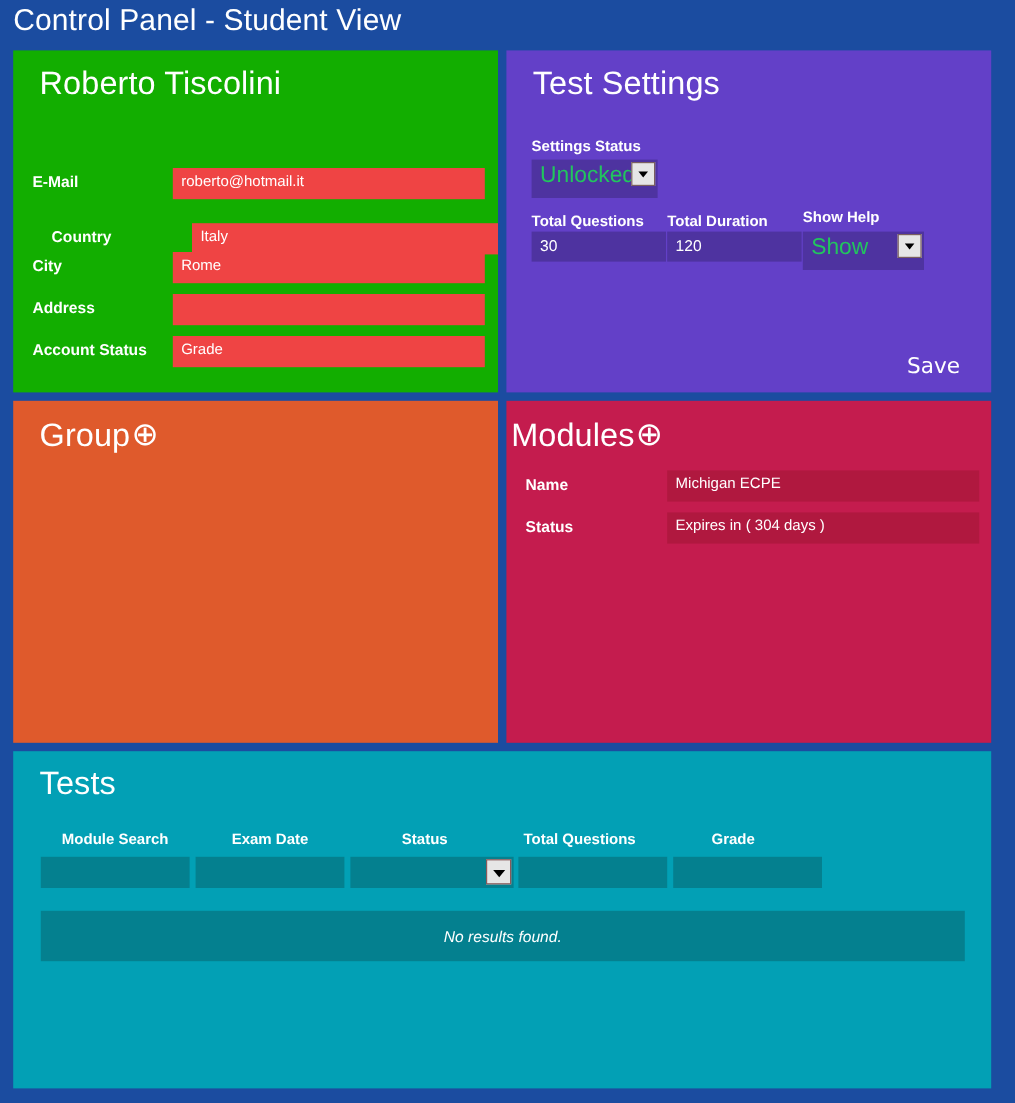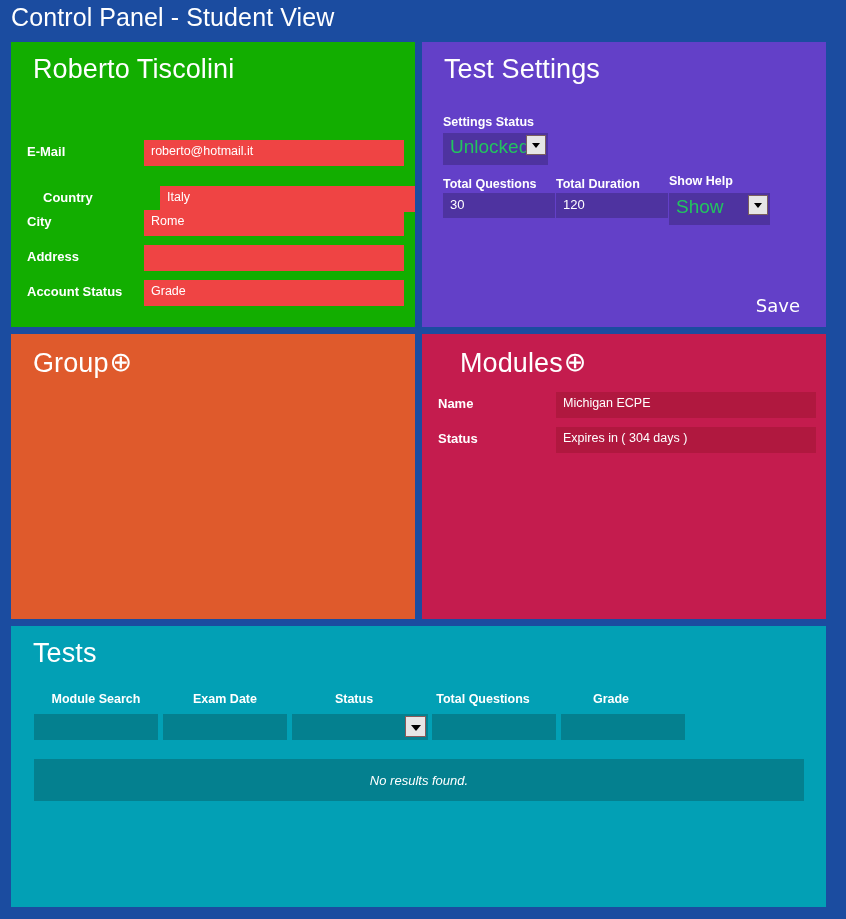--- a/index.html
+++ b/index.html
@@ -174,21 +174,21 @@
   .panel-group .panel-title { left: 22px; top: 12px; }
 
   
   .panel-modules {
     left: 422px;
     top: 334px;
     width: 404px;
     height: 285px;
     background: #c41c4e;
   }
-  .panel-modules .panel-title { left: 38px; top: 12px; }
+  .panel-modules .panel-title { left: 4px; top: 12px; }
   .panel-modules .field-label { left: 16px; }
   .panel-modules .field-box {
     left: 134px;
     width: 260px;
     background: #b0183f;
   }
 
   
   .panel-tests {
     left: 11px;

